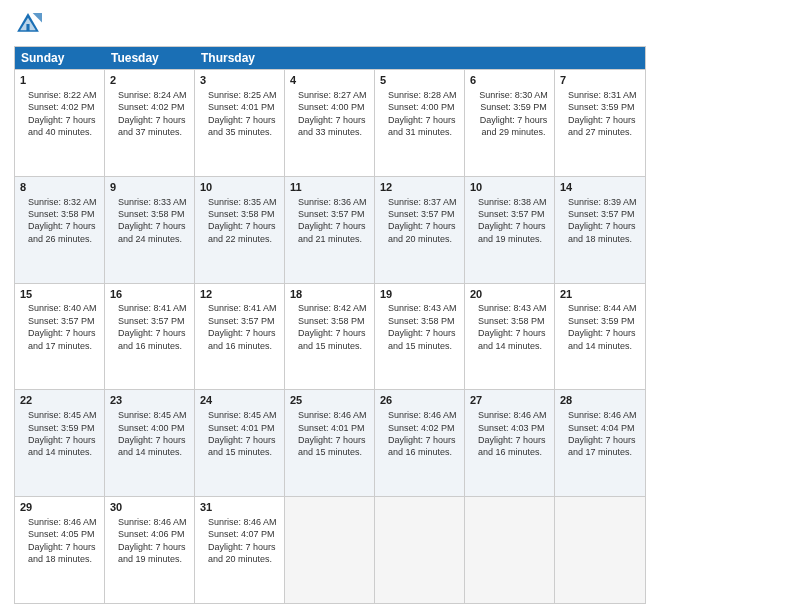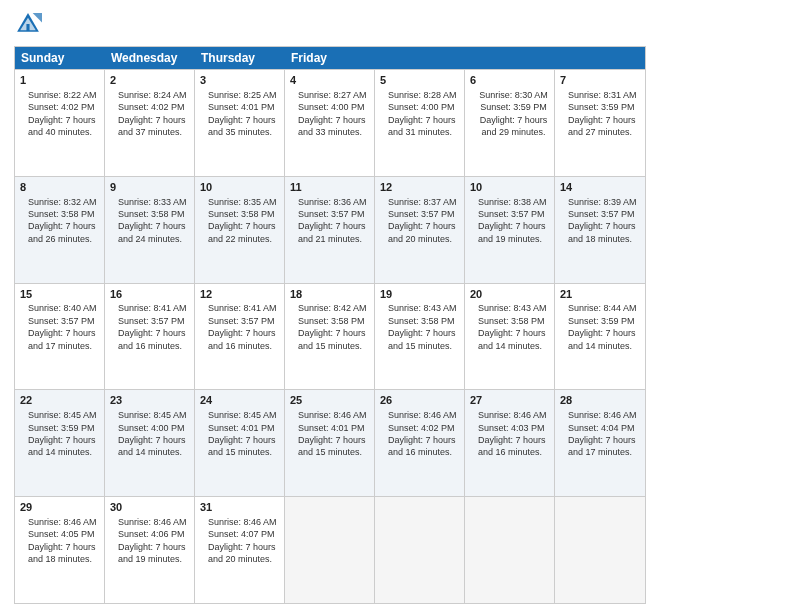--- a/index.html
+++ b/index.html
@@ -140,23 +140,22 @@
     </div>
     <div class="title-block">
       <div class="month-title"></div>
       <div class="location"></div>
     </div>
   </div>
 
   <div class="calendar">
     <div class="cal-header" id="cal-header">
         <div class="cal-header-cell">Sunday</div>
-        <div class="cal-header-cell">Wednesday</div>
+        <div class="cal-header-cell">Tuesday</div>
         <div class="cal-header-cell">Thursday</div>
-        <div class="cal-header-cell">Friday</div>
       </div>
     <div class="cal-body" id="cal-body">
         <div class="cal-row">
           <div class="cal-cell">
             <span class="day-num">1</span>
             <div class="day-info" style="white-space: pre-line;">Sunrise: 8:22 AM
 Sunset: 4:02 PM
 Daylight: 7 hours
 and 40 minutes.</div>
           </div>

